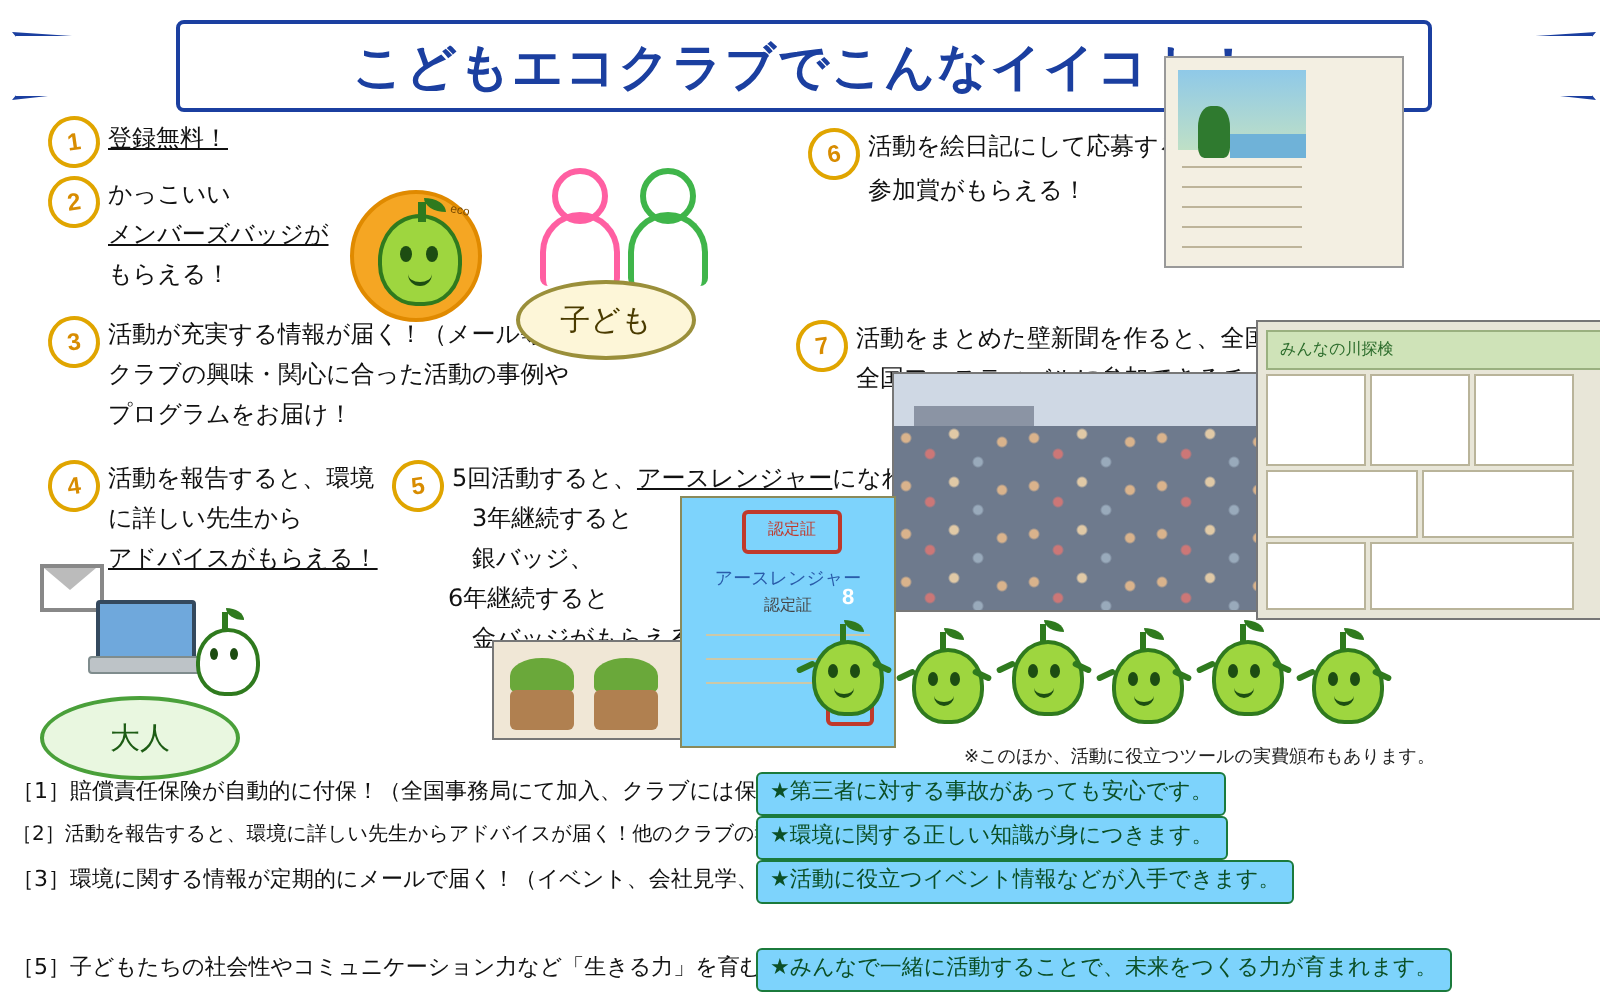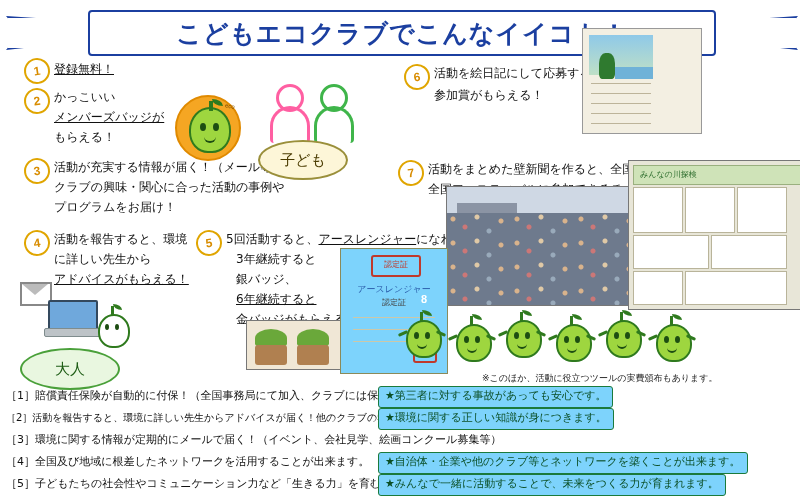--- a/index.html
+++ b/index.html
@@ -231,21 +231,21 @@
     <div class="txt" style="top:0px;">活動を報告すると、環境</div>
     <div class="txt" style="top:20px;">に詳しい先生から</div>
     <div class="txt" style="top:40px;"><span class="u">アドバイスがもらえる！</span></div>
   </div>
 
   <div class="item" style="left:196px;top:230px;">
     <div class="num">5</div>
     <div class="txt" style="top:0px;">5回活動すると、<span class="u">アースレンジャー</span>になれる！</div>
     <div class="txt" style="top:20px;left:40px;">3年継続すると</div>
     <div class="txt" style="top:40px;left:40px;">銀バッジ、</div>
-    <div class="txt" style="top:60px;left:40px;text-decoration:underline;">6年継続すると</div>
+    <div class="txt" style="top:60px;left:28px;">6年継続すると</div>
     <div class="txt" style="top:80px;left:40px;">金バッジがもらえる！</div>
   </div>
 
   <div class="item" style="left:404px;top:64px;">
     <div class="num">6</div>
     <div class="txt" style="top:0px;">活動を絵日記にして応募すると、</div>
     <div class="txt" style="top:22px;">参加賞がもらえる！</div>
   </div>
 
   <div class="item" style="left:398px;top:160px;">
@@ -395,24 +395,21 @@
     <div class="brow" style="top:0px;">
       <div class="bleft">［1］賠償責任保険が自動的に付保！（全国事務局にて加入、クラブには保険料負担なし）</div>
       <div class="bright">★第三者に対する事故があっても安心です。</div>
     </div>
     <div class="brow" style="top:22px;">
       <div class="bleft" style="font-size:10px;">［2］活動を報告すると、環境に詳しい先生からアドバイスが届く！他のクラブの報告が活動のヒントになる！</div>
       <div class="bright">★環境に関する正しい知識が身につきます。</div>
     </div>
     <div class="brow" style="top:44px;">
       <div class="bleft">［3］環境に関する情報が定期的にメールで届く！（イベント、会社見学、絵画コンクール募集等）</div>
-    </div>
-    <div class="brow" style="top:66px;">
-      <div class="bleft">［4］全国及び地域に根差したネットワークを活用することが出来ます。</div>
-      <div class="bright">★自治体・企業や他のクラブ等とネットワークを築くことが出来ます。</div>
+      <div class="bright">★活動に役立つイベント情報などが入手できます。</div>
     </div>
     <div class="brow" style="top:88px;">
       <div class="bleft">［5］子どもたちの社会性やコミュニケーション力など「生きる力」を育むことができる。</div>
       <div class="bright">★みんなで一緒に活動することで、未来をつくる力が育まれます。</div>
     </div>
   </div>
 
 </div>
 
 </body></html>

